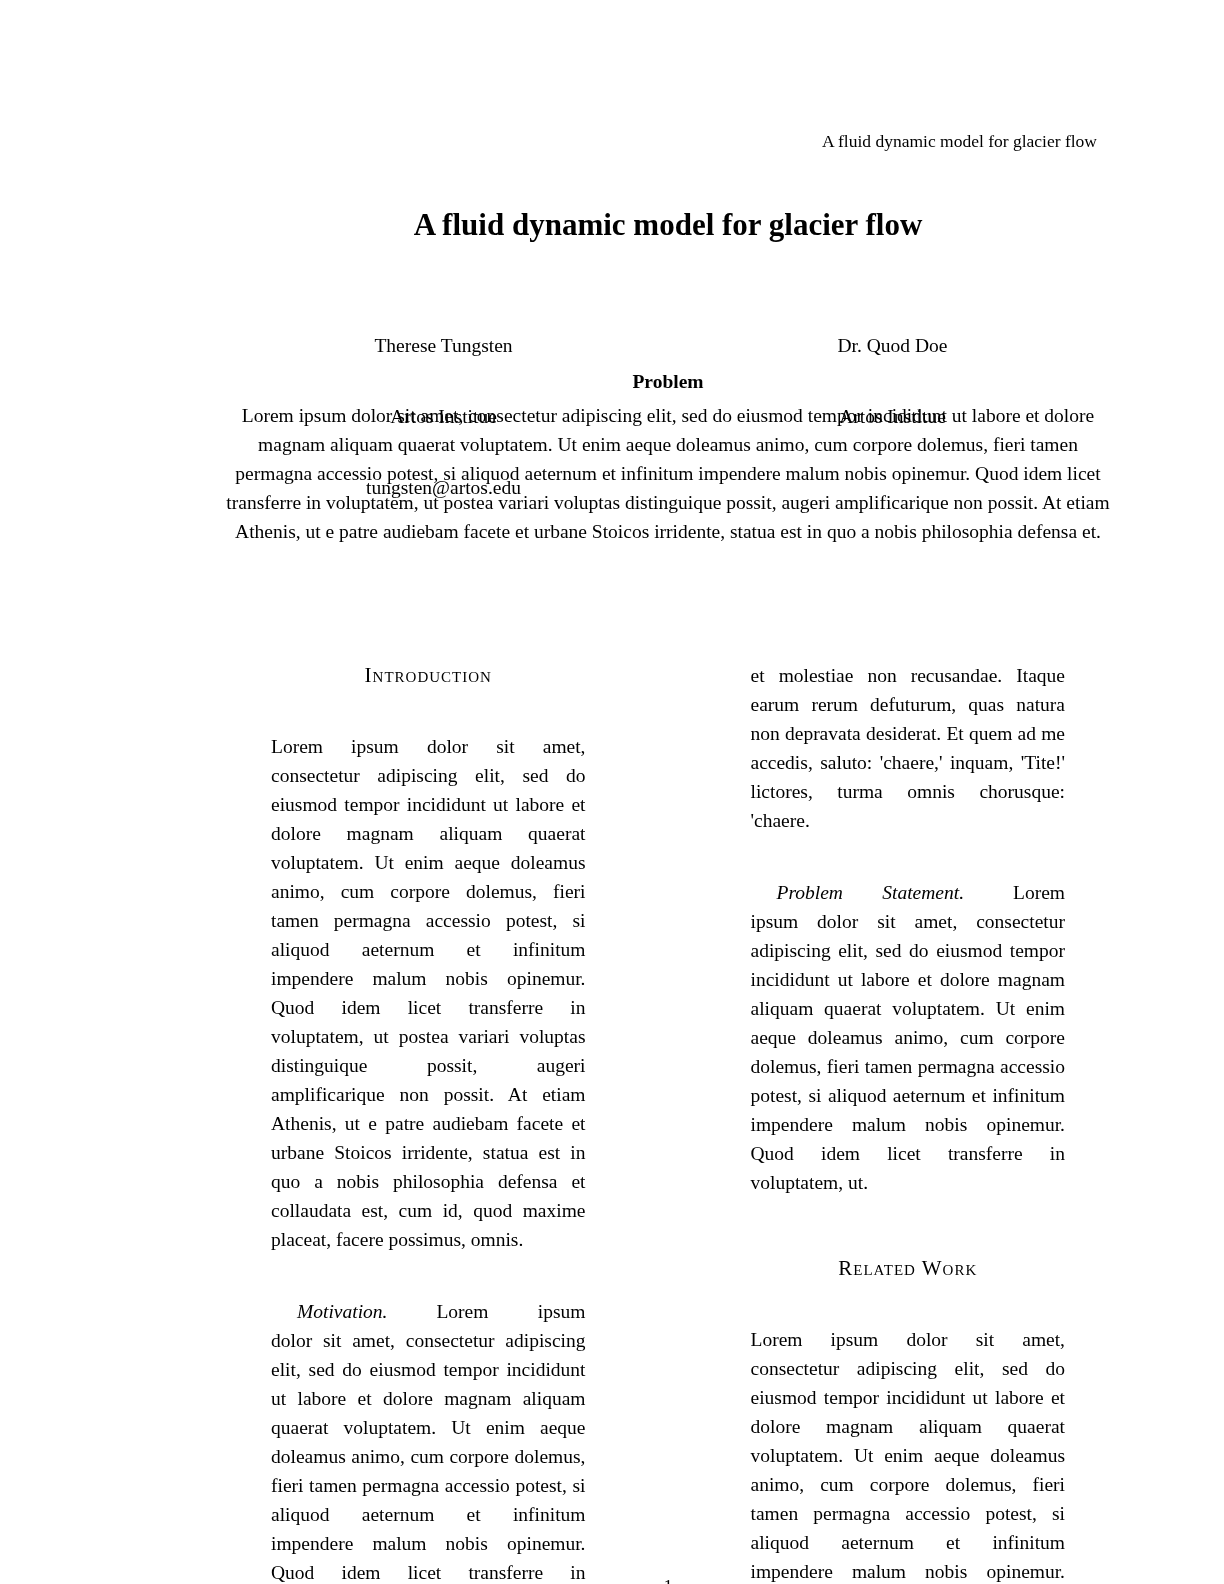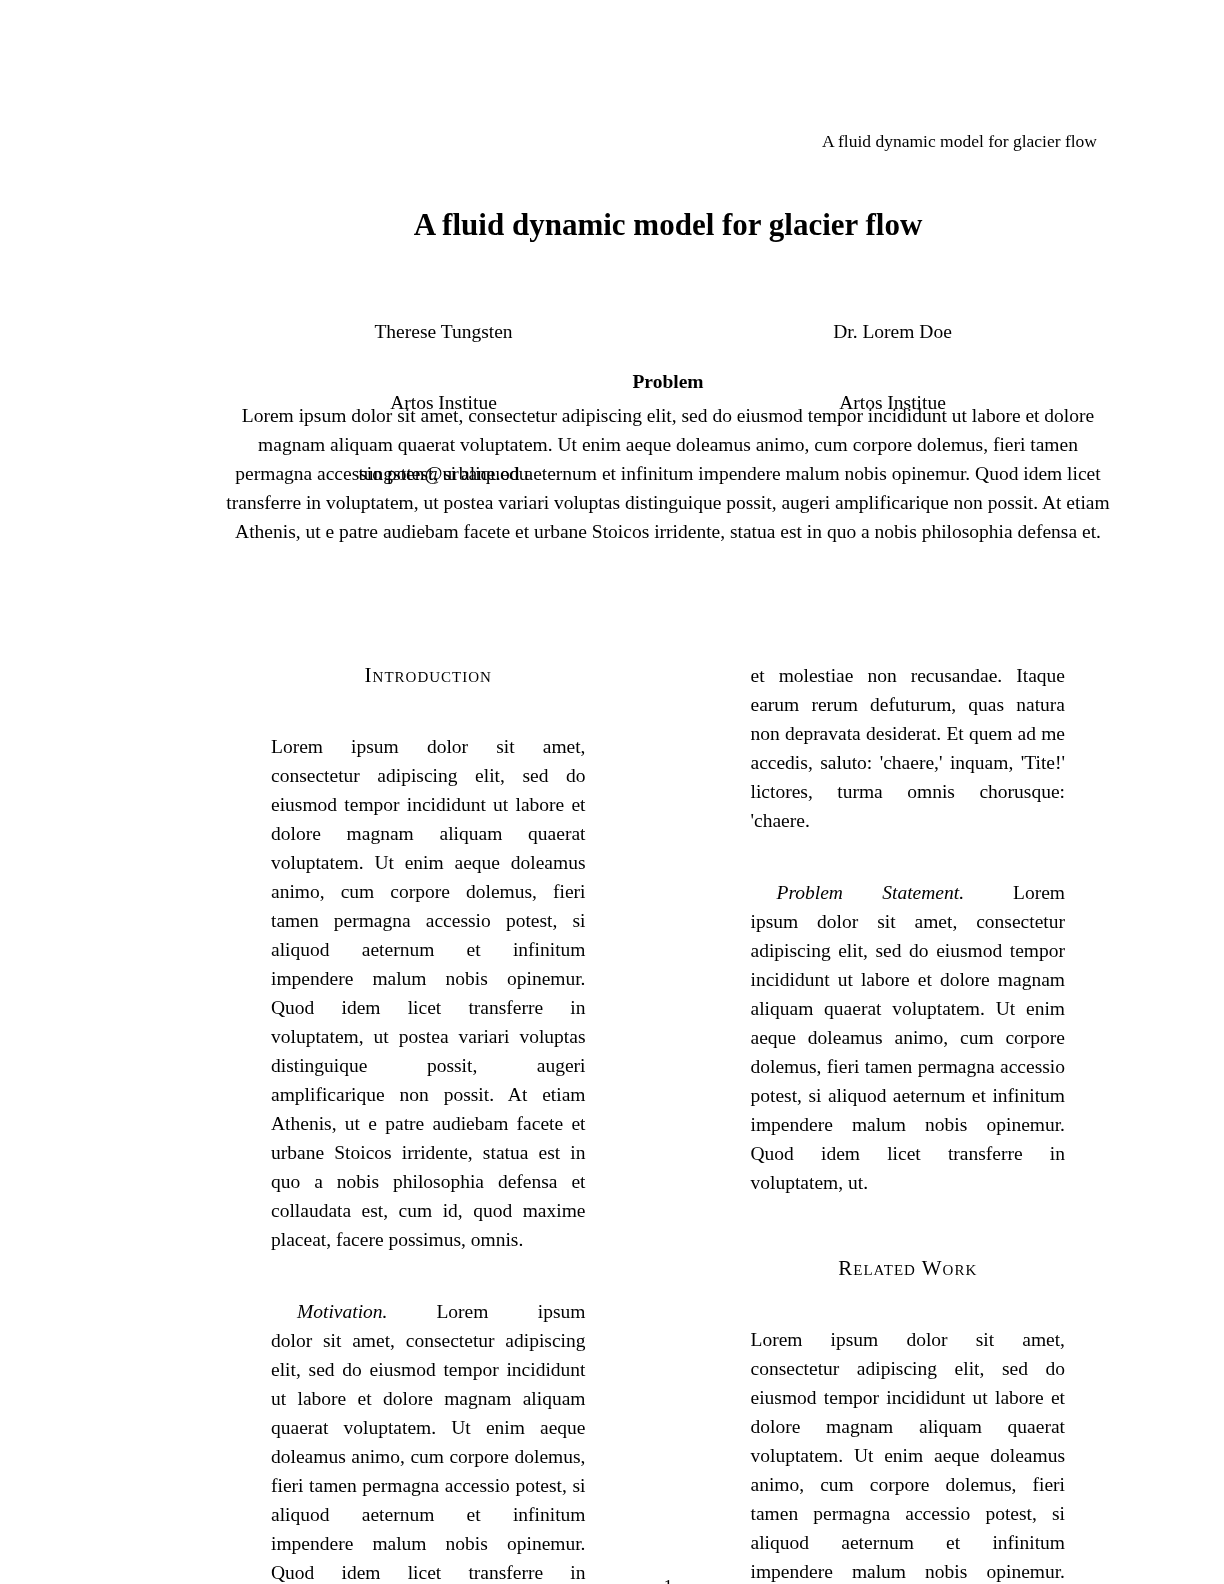--- a/index.html
+++ b/index.html
@@ -24,21 +24,21 @@
   }
   .paper-title {
     position: absolute;
     top: 133px; left: 147px; width: 930px;
     text-align: center;
     font-size: 31px; font-weight: bold;
     line-height: 40px;
   }
   .authors {
     position: absolute;
-    top: 193px; left: 147px; width: 930px;
+    top: 207px; left: 147px; width: 930px;
     display: flex;
   }
   .author {
     width: 50%;
     text-align: center;
     font-size: 19.5px;
     line-height: 29px;
   }
   .abstract-heading {
     position: absolute;
@@ -96,24 +96,24 @@
 <div class="page">
 
   <div class="running-head">A fluid dynamic model for glacier flow</div>
 
   <h1 class="paper-title">A fluid dynamic model for glacier flow</h1>
 
   <div class="authors">
     <div class="author">
       <div>Therese Tungsten</div>
       <div>Artos Institue</div>
-      <div>tungsten@urbane.edu</div>
+      <div>tungsten@artos.edu</div>
     </div>
     <div class="author">
-      <div>Dr. Lorem Doe</div>
+      <div>Dr. Quod Doe</div>
       <div>Artos Institue</div>
     </div>
   </div>
 
   <div class="abstract-heading">Problem</div>
 
   <div class="abstract-text">Lorem ipsum dolor sit amet, consectetur adipiscing elit, sed do eiusmod tempor incididunt ut labore et dolore magnam aliquam quaerat voluptatem. Ut enim aeque doleamus animo, cum corpore dolemus, fieri tamen permagna accessio potest, si aliquod aeternum et infinitum impendere malum nobis opinemur. Quod idem licet transferre in voluptatem, ut postea variari voluptas distinguique possit, augeri amplificarique non possit. At etiam Athenis, ut e patre audiebam facete et urbane Stoicos irridente, statua est in quo a nobis philosophia defensa et.</div>
 
   <div class="columns">
 

